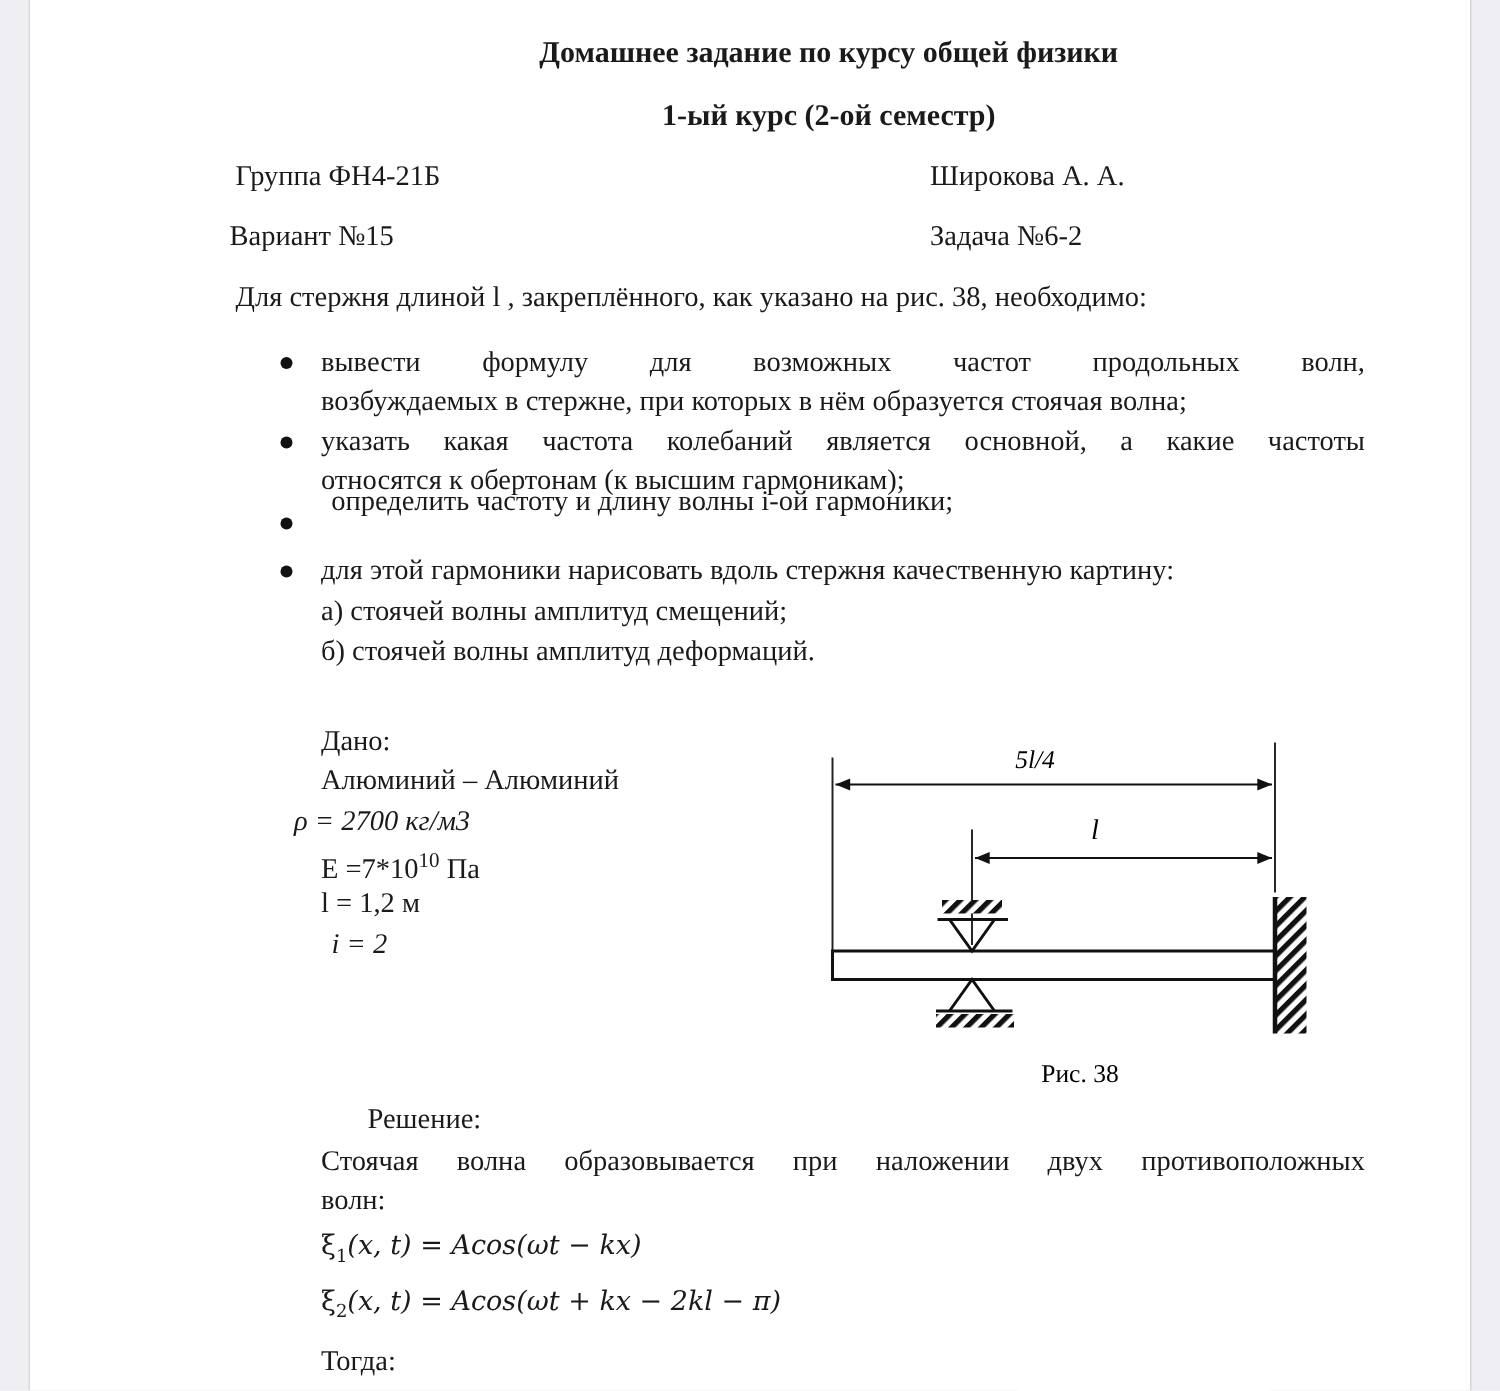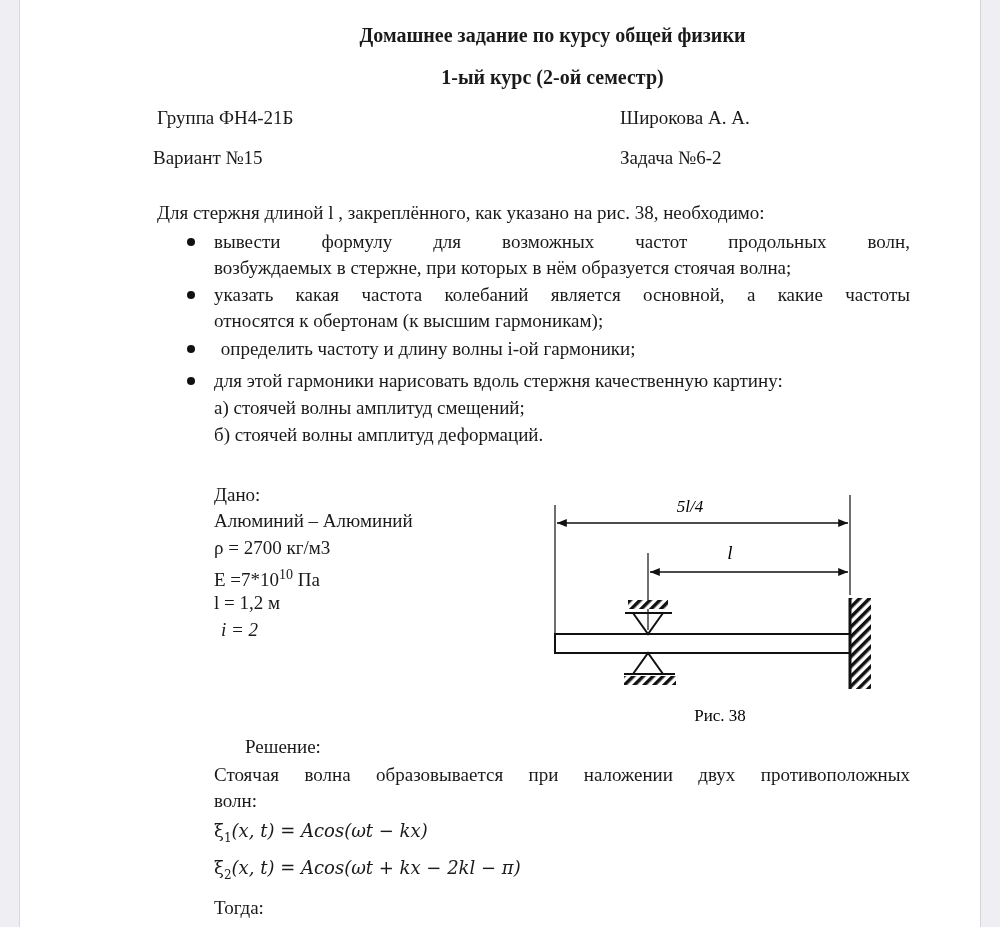--- a/index.html
+++ b/index.html
@@ -76,44 +76,44 @@
 
     <div class="t bold center" style="left:0; width:1065px; top:24px; font-size:20px;">Домашнее задание по курсу общей физики</div>
     <div class="t bold center" style="left:0; width:1065px; top:66px; font-size:20px;">1-ый курс (2-ой семестр)</div>
 
     <div class="t" style="left:137px; top:107px;">Группа ФН4-21Б</div>
     <div class="t" style="left:600px; top:107px;">Широкова А. А.</div>
 
     <div class="t" style="left:133px; top:147px;">Вариант №15</div>
     <div class="t" style="left:600px; top:147px;">Задача №6-2</div>
 
-    <div class="t" style="left:137px; top:188px;margin-top:14px;">Для стержня длиной l , закреплённого, как указано на рис. 38, необходимо:</div>
+    <div class="t" style="left:137px; top:188px;">Для стержня длиной l , закреплённого, как указано на рис. 38, необходимо:</div>
 
     <div>
       <div class="bullet-dot" style="left:167px; top:238px;"></div>
       <div class="t just" style="left:194px; top:231px; width:696px;">вывести формулу для возможных частот продольных волн,</div>
       <div class="t" style="left:194px; top:257px;">возбуждаемых в стержне, при которых в нём образуется стоячая волна;</div>
 
       <div class="bullet-dot" style="left:167px; top:291px;"></div>
       <div class="t just" style="left:194px; top:284px; width:696px;">указать какая частота колебаний является основной, а какие частоты</div>
       <div class="t" style="left:194px; top:310px;">относятся к обертонам (к высшим гармоникам);</div>
 
       <div class="bullet-dot" style="left:167px; top:345px;"></div>
-      <div class="t" style="left:196px; top:338px; white-space:pre;"> определить частоту и длину волны i-ой гармоники;</div>
+      <div class="t" style="left:196px; top:324px; white-space:pre;"> определить частоту и длину волны i-ой гармоники;</div>
 
       <div class="bullet-dot" style="left:167px; top:377px;"></div>
       <div class="t" style="left:194px; top:370px;">для этой гармоники нарисовать вдоль стержня качественную картину:</div>
       <div class="t" style="left:194px; top:397px;">а) стоячей волны амплитуд смещений;</div>
       <div class="t" style="left:194px; top:424px;">б) стоячей волны амплитуд деформаций.</div>
     </div>
 
     <div>
       <div class="t" style="left:194px; top:484px;">Дано:</div>
       <div class="t" style="left:194px; top:510px;">Алюминий – Алюминий</div>
-      <div class="t" style="left:194px; top:537px;">ρ = 2700 кг/м3</div>
+      <div class="t" style="left:176px; top:537px;font-style:italic;">ρ = 2700 кг/м3</div>
       <div class="t" style="left:194px; top:564px;">
         <span>E =7*10</span><sup class="e">10</sup><span> Па</span>
       </div>
       <div class="t" style="left:194px; top:592px;">l = 1,2 м</div>
       <div class="t" style="left:201px; top:619px;font-style:italic;">i = 2</div>
     </div>
 
     <svg style="position:absolute; left:520px; top:480px;" width="360" height="250" viewBox="0 0 360 250">
       <defs>
         <pattern id="hatch" patternUnits="userSpaceOnUse" width="7" height="7" patternTransform="rotate(45)">

